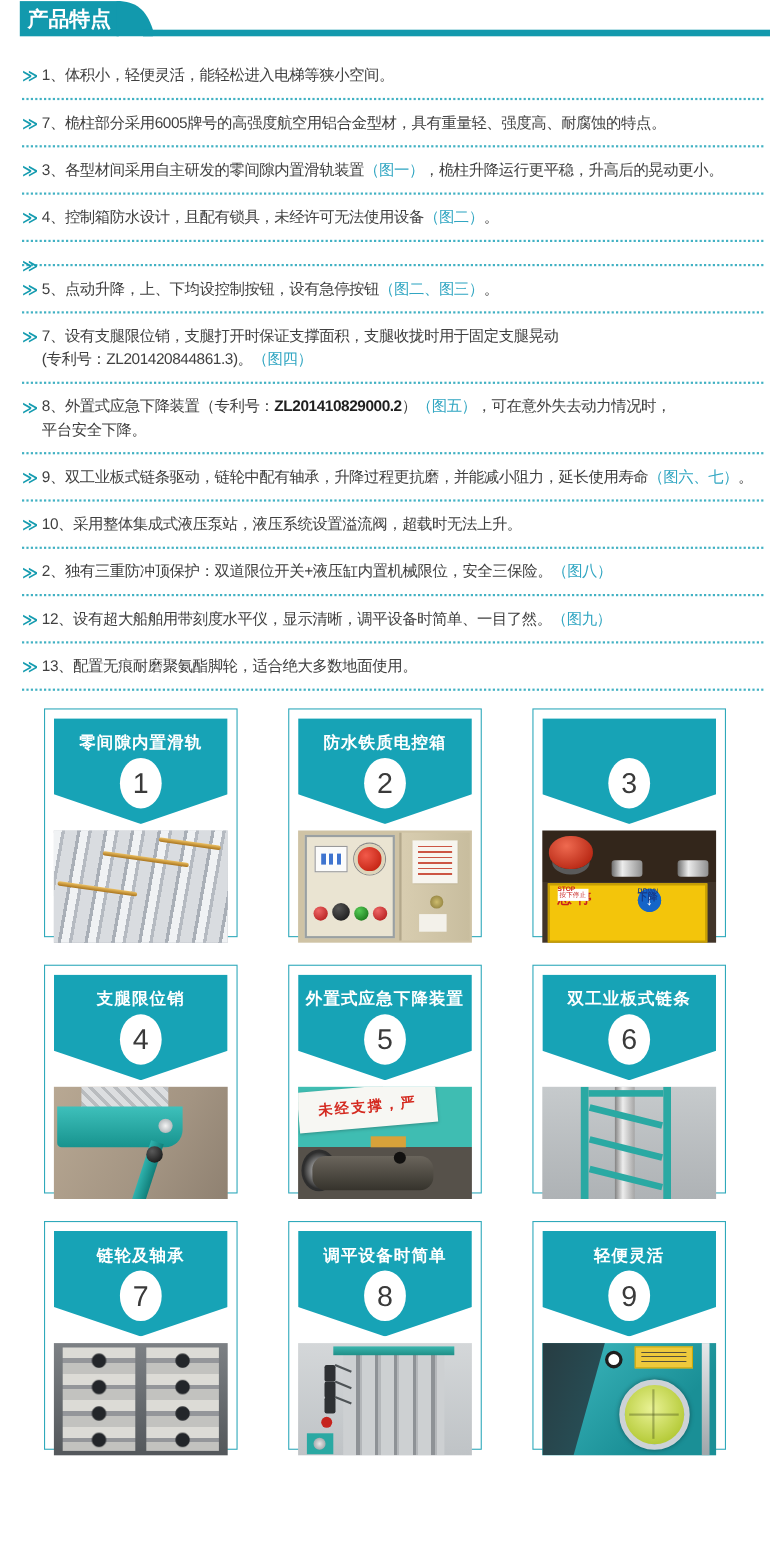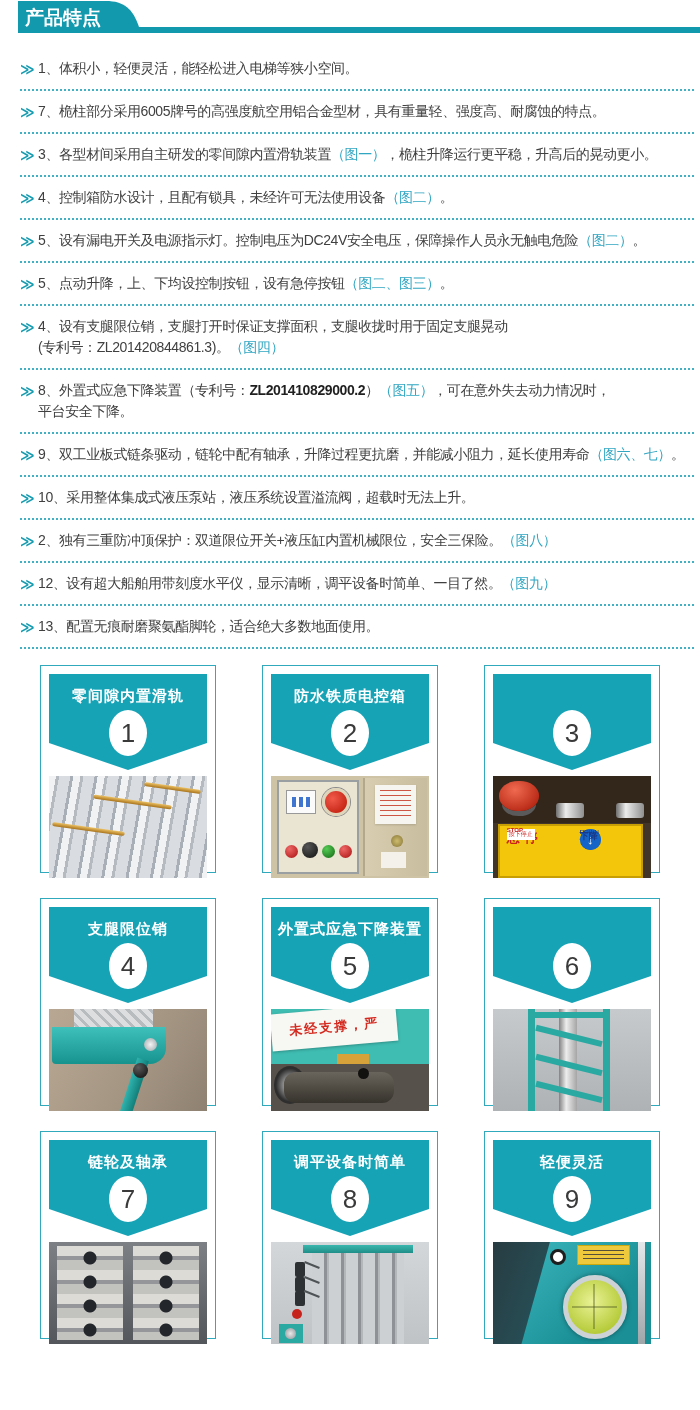--- a/index.html
+++ b/index.html
@@ -161,29 +161,28 @@
     <div class="feature">
       <span class="marker">≫</span>
       <span class="fline"><span>3、各型材间采用自主研发的零间隙内置滑轨装置</span><span class="figref">（图一）</span><span>，桅柱升降运行更平稳，升高后的晃动更小。</span></span>
     </div>
     <div class="feature">
       <span class="marker">≫</span>
       <span class="fline"><span>4、控制箱防水设计，且配有锁具，未经许可无法使用设备</span><span class="figref">（图二）</span><span>。</span></span>
     </div>
     <div class="feature">
       <span class="marker">≫</span>
-      <span class="fline"><span>5、设有漏电开关及电源指示灯。控制电压为DC24V安全电压，保障操作人员永无触电危险</span><span class="figref">（图二）</span><span>。</span></span>
     </div>
     <div class="feature">
       <span class="marker">≫</span>
       <span class="fline"><span>5、点动升降，上、下均设控制按钮，设有急停按钮</span><span class="figref">（图二、图三）</span><span>。</span></span>
     </div>
     <div class="feature">
       <span class="marker">≫</span>
-      <span class="fline"><span>4、设有支腿限位销，支腿打开时保证支撑面积，支腿收拢时用于固定支腿晃动</span></span>
+      <span class="fline"><span>7、设有支腿限位销，支腿打开时保证支撑面积，支腿收拢时用于固定支腿晃动</span></span>
       <span class="fline"><span>(专利号：ZL201420844861.3)。</span><span class="figref">（图四）</span></span>
     </div>
     <div class="feature">
       <span class="marker">≫</span>
       <span class="fline"><span>8、外置式应急下降装置（专利号：</span><span class="fbold">ZL201410829000.2</span><span>）</span><span class="figref">（图五）</span><span>，可在意外失去动力情况时，</span></span>
       <span class="fline"><span>平台安全下降。</span></span>
     </div>
     <div class="feature">
       <span class="marker">≫</span>
       <span class="fline"><span>9、双工业板式链条驱动，链轮中配有轴承，升降过程更抗磨，并能减小阻力，延长使用寿命</span><span class="figref">（图六、七）</span><span>。</span></span>
@@ -291,20 +290,21 @@
           <b>未经支撑，严</b>
         </div>
         <i class="ed-patch"></i>
         <i class="ed-wheel"></i>
         <i class="ed-cyl"></i>
         <i class="ed-hole"></i>
       </div>
     </div>
     <div class="card">
       <div class="ribbon">
+        <div class="ribbon-title">双工业板式链条</div>
         <div class="badge">6</div>
       </div>
       <div class="photo ph-mast">
         <span class="cm-col">
           <i class="cm-rail"></i>
           <i class="cm-t"></i>
           <i class="cm-x x1"></i>
           <i class="cm-x x2"></i>
           <i class="cm-x x3"></i>
         </span>

